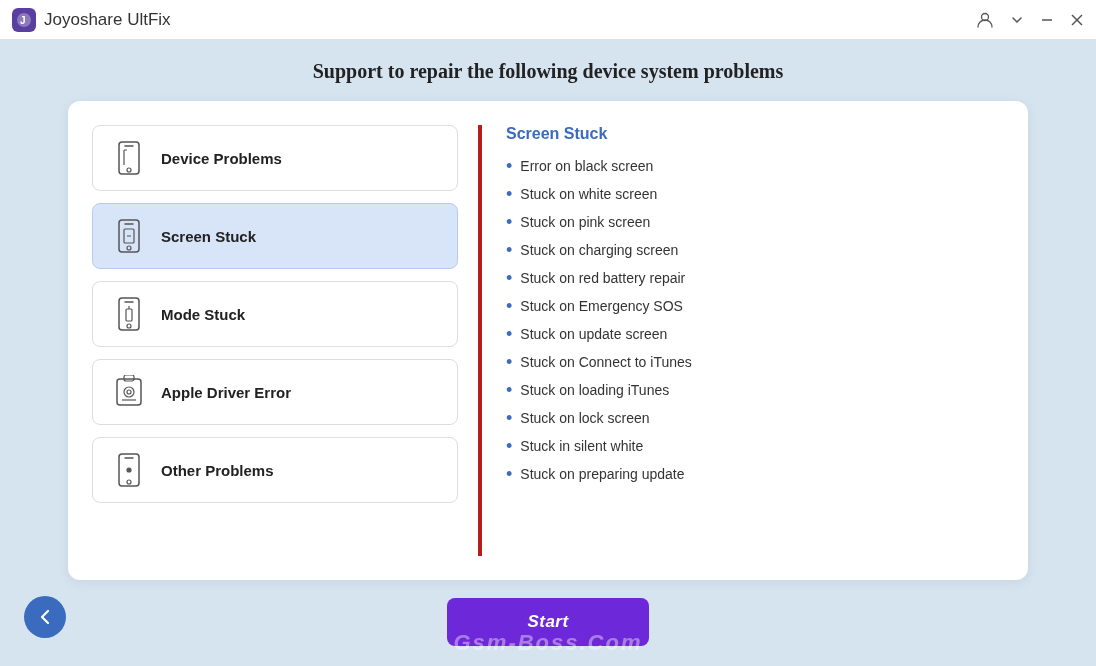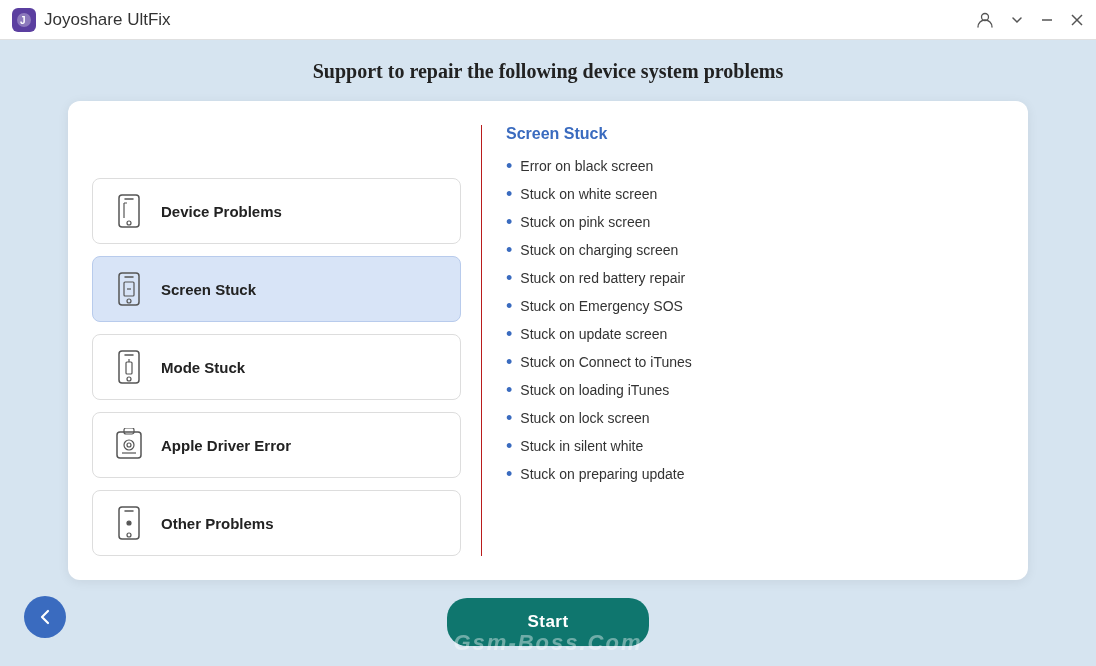--- a/index.html
+++ b/index.html
@@ -90,22 +90,21 @@
     }
 
     
     .categories {
       width: 390px;
       min-width: 390px;
       display: flex;
       flex-direction: column;
       gap: 12px;
       padding-right: 20px;
-      border-right: 1px solid #b91c1c;
-      justify-content: flex-end;
+      border-right: 4px solid #b91c1c;
     }
 
     .category-item {
       border: 1px solid #ddd;
       border-radius: 8px;
       padding: 14px 18px;
       display: flex;
       align-items: center;
       gap: 14px;
       cursor: pointer;
@@ -177,30 +176,31 @@
     }
 
     
     .start-btn-wrapper {
       margin-top: 18px;
       display: flex;
       justify-content: center;
       width: 100%;
     }
     .start-btn {
-      background: #0f766e;
+      background: #6d28d9;
       color: #fff;
       border: none;
-      border-radius: 20px;
+      border-radius: 8px;
       font-size: 17px;
       font-weight: 600;
       padding: 14px 80px;
       cursor: pointer;
       letter-spacing: 0.5px;
       transition: background 0.15s;
+      font-style: italic;
     }
 
     
     .back-btn {
       position: absolute;
       bottom: 28px;
       left: 24px;
       width: 42px;
       height: 42px;
       border-radius: 50%;

